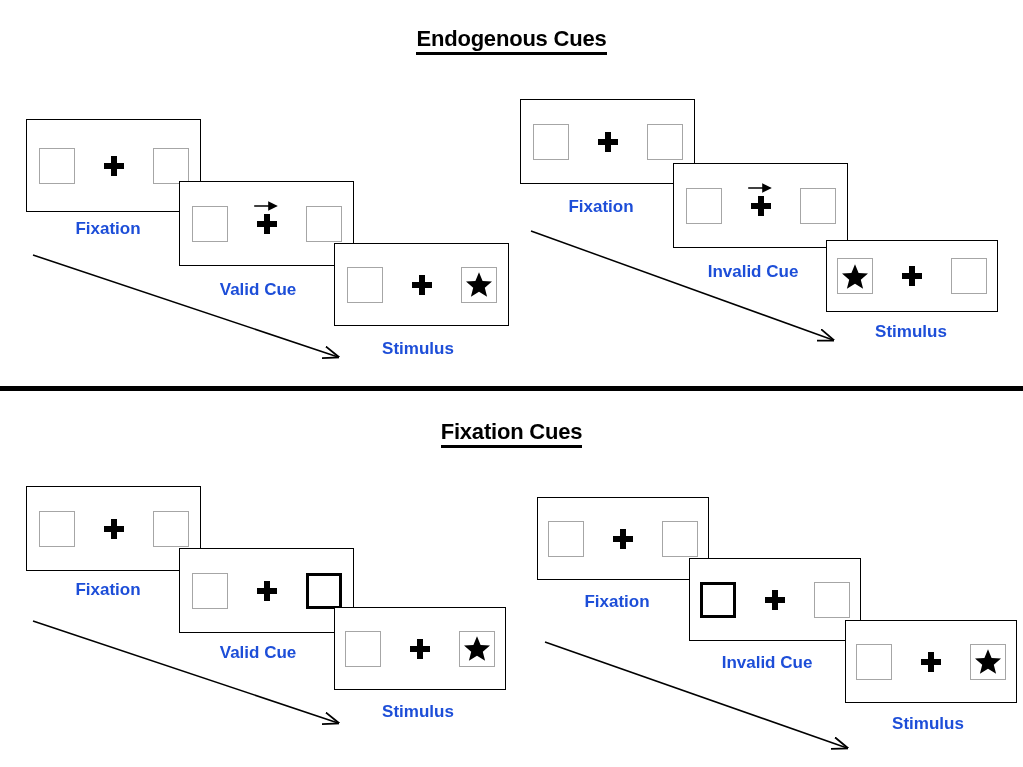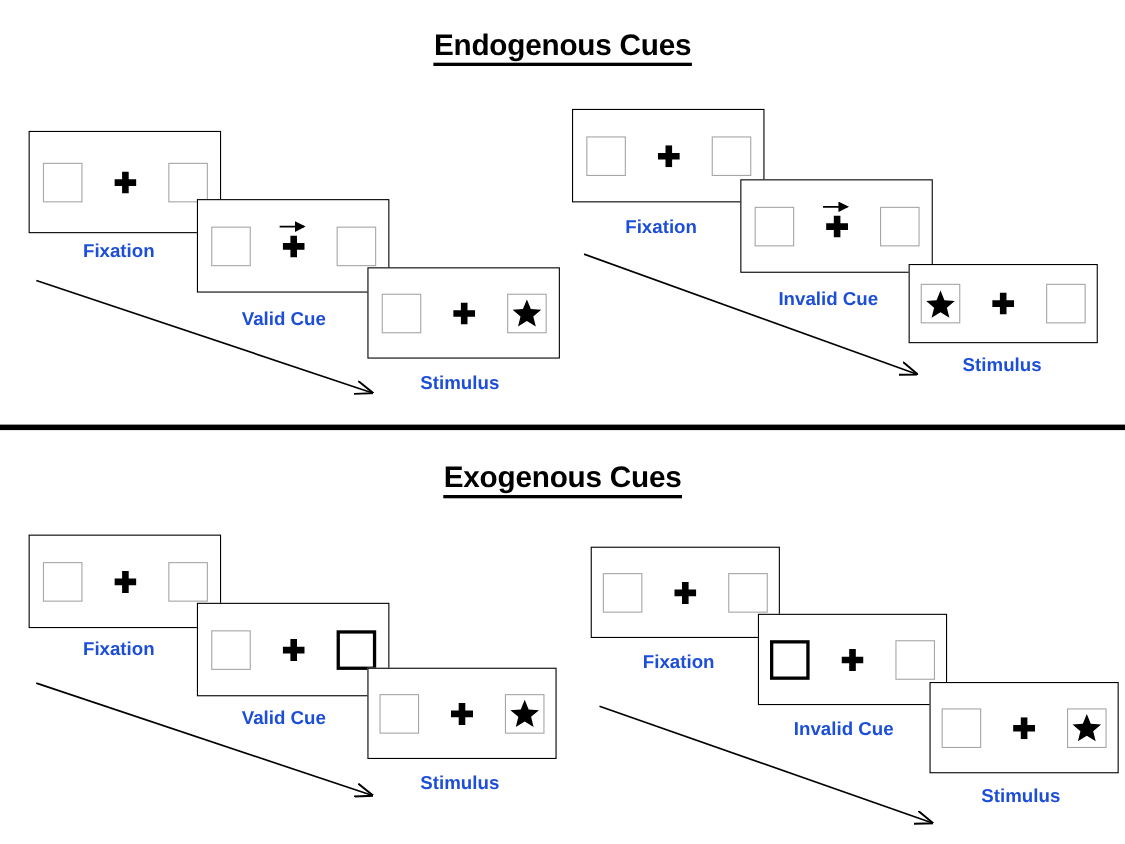--- a/index.html
+++ b/index.html
@@ -15,21 +15,21 @@
     overflow: hidden;
   }
 
   
   .section-title {
     position: absolute;
     width: 100%;
     left: 0;
     text-align: center;
     font-weight: bold;
-    font-size: 27px;
+    font-size: 22px;
     color: #000000;
     letter-spacing: -0.2px;
   }
   .section-title span {
     border-bottom: 3px solid #000;
     padding-bottom: 1px;
   }
   #title-endogenous { top: 26px; }
   #title-exogenous  { top: 419px; }
 
@@ -127,21 +127,21 @@
   }
 </style>
 </head>
 <body>
 
 <div class="section-title" id="title-endogenous">
   <span>Endogenous Cues</span>
 </div>
 
 <div class="section-title" id="title-exogenous">
-  <span>Exogenous Cues</span>
+  <span>Fixation Cues</span>
 </div>
 
 <div class="divider"></div>
 
 <svg width="0" height="0" style="position:absolute" aria-hidden="true">
   <defs>
     <g id="glyph-plus">
       <path d="M 7.0 0 L 13.0 0 L 13.0 7.0 L 20.0 7.0 L 20.0 13.0 L 13.0 13.0 L 13.0 20.0 L 7.0 20.0 L 7.0 13.0 L 0 13.0 L 0 7.0 L 7.0 7.0 Z" fill="#000000"></path>
     </g>
     <g id="glyph-star">

